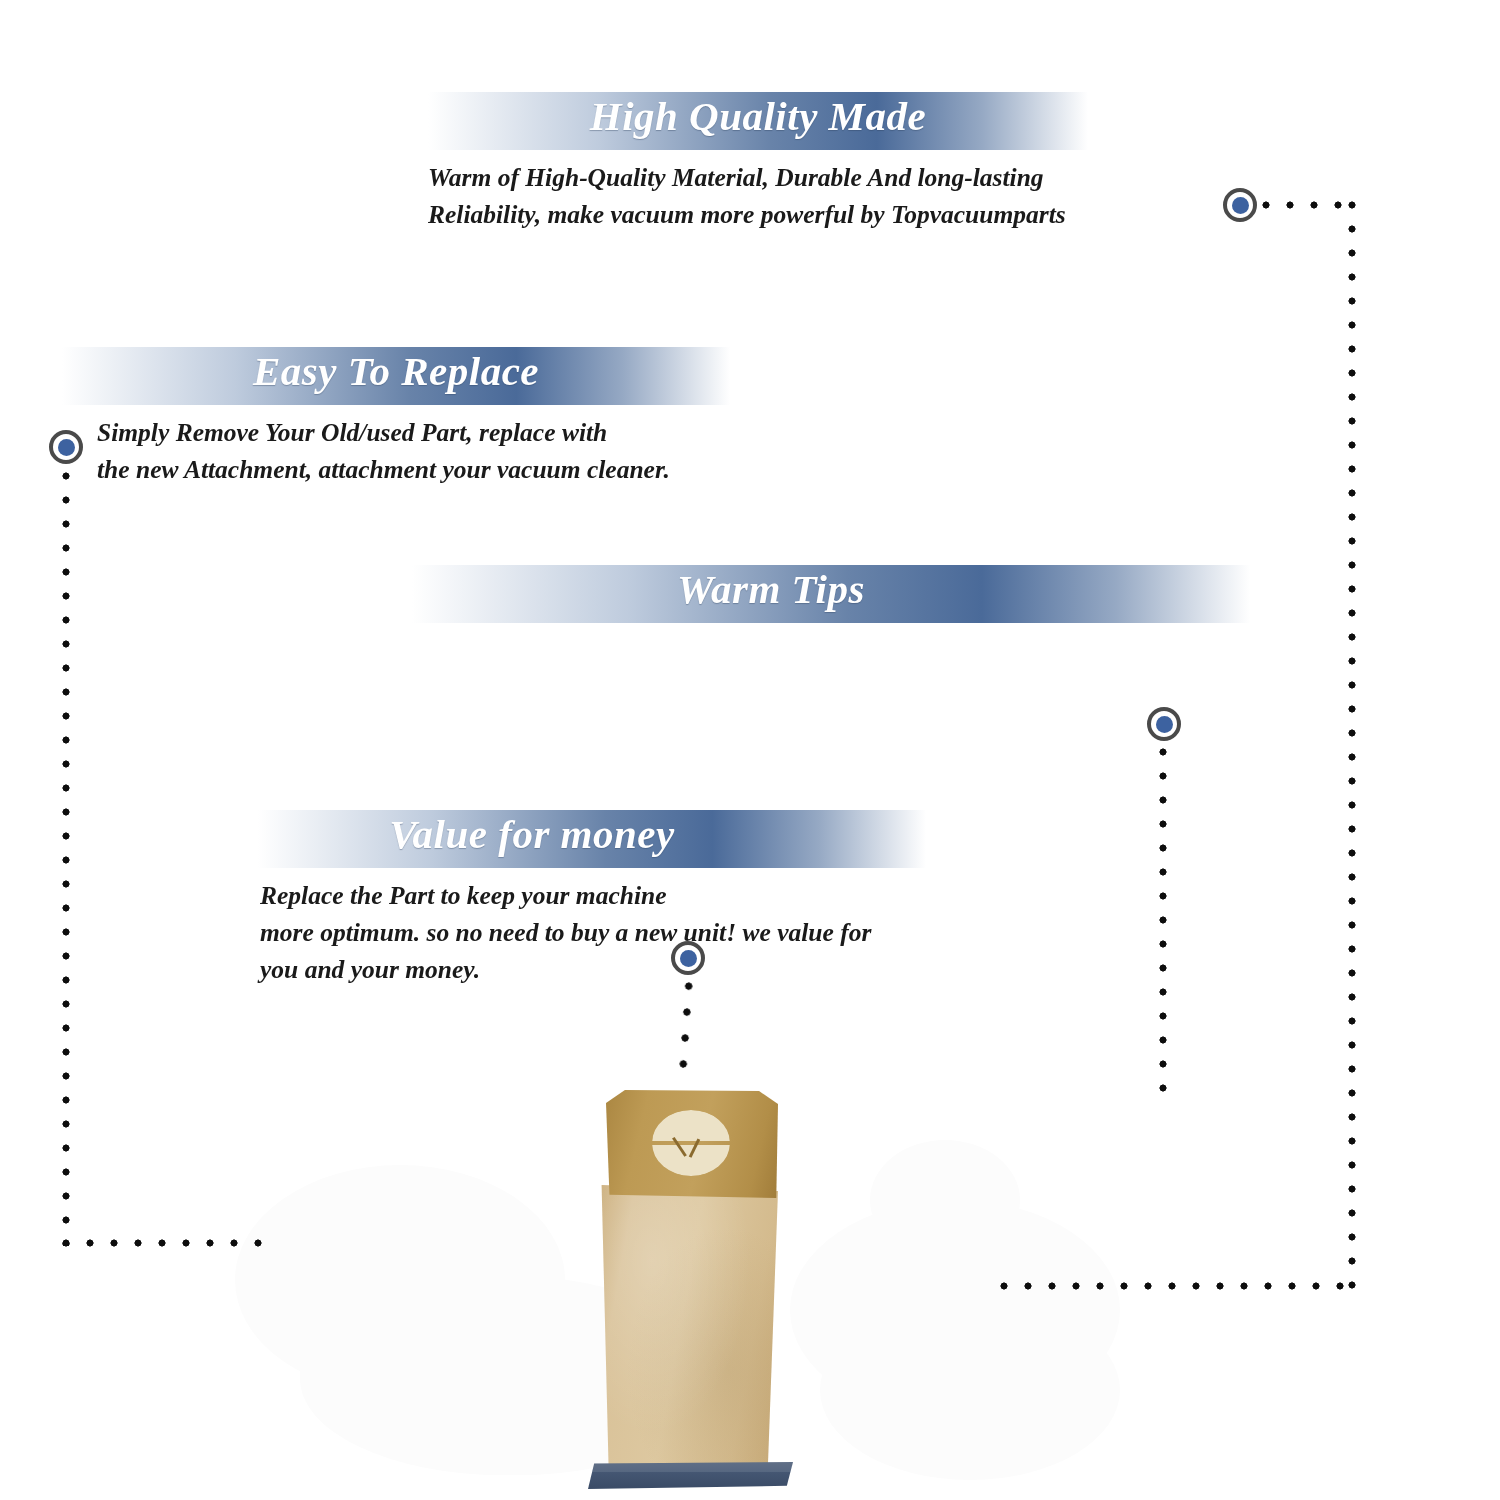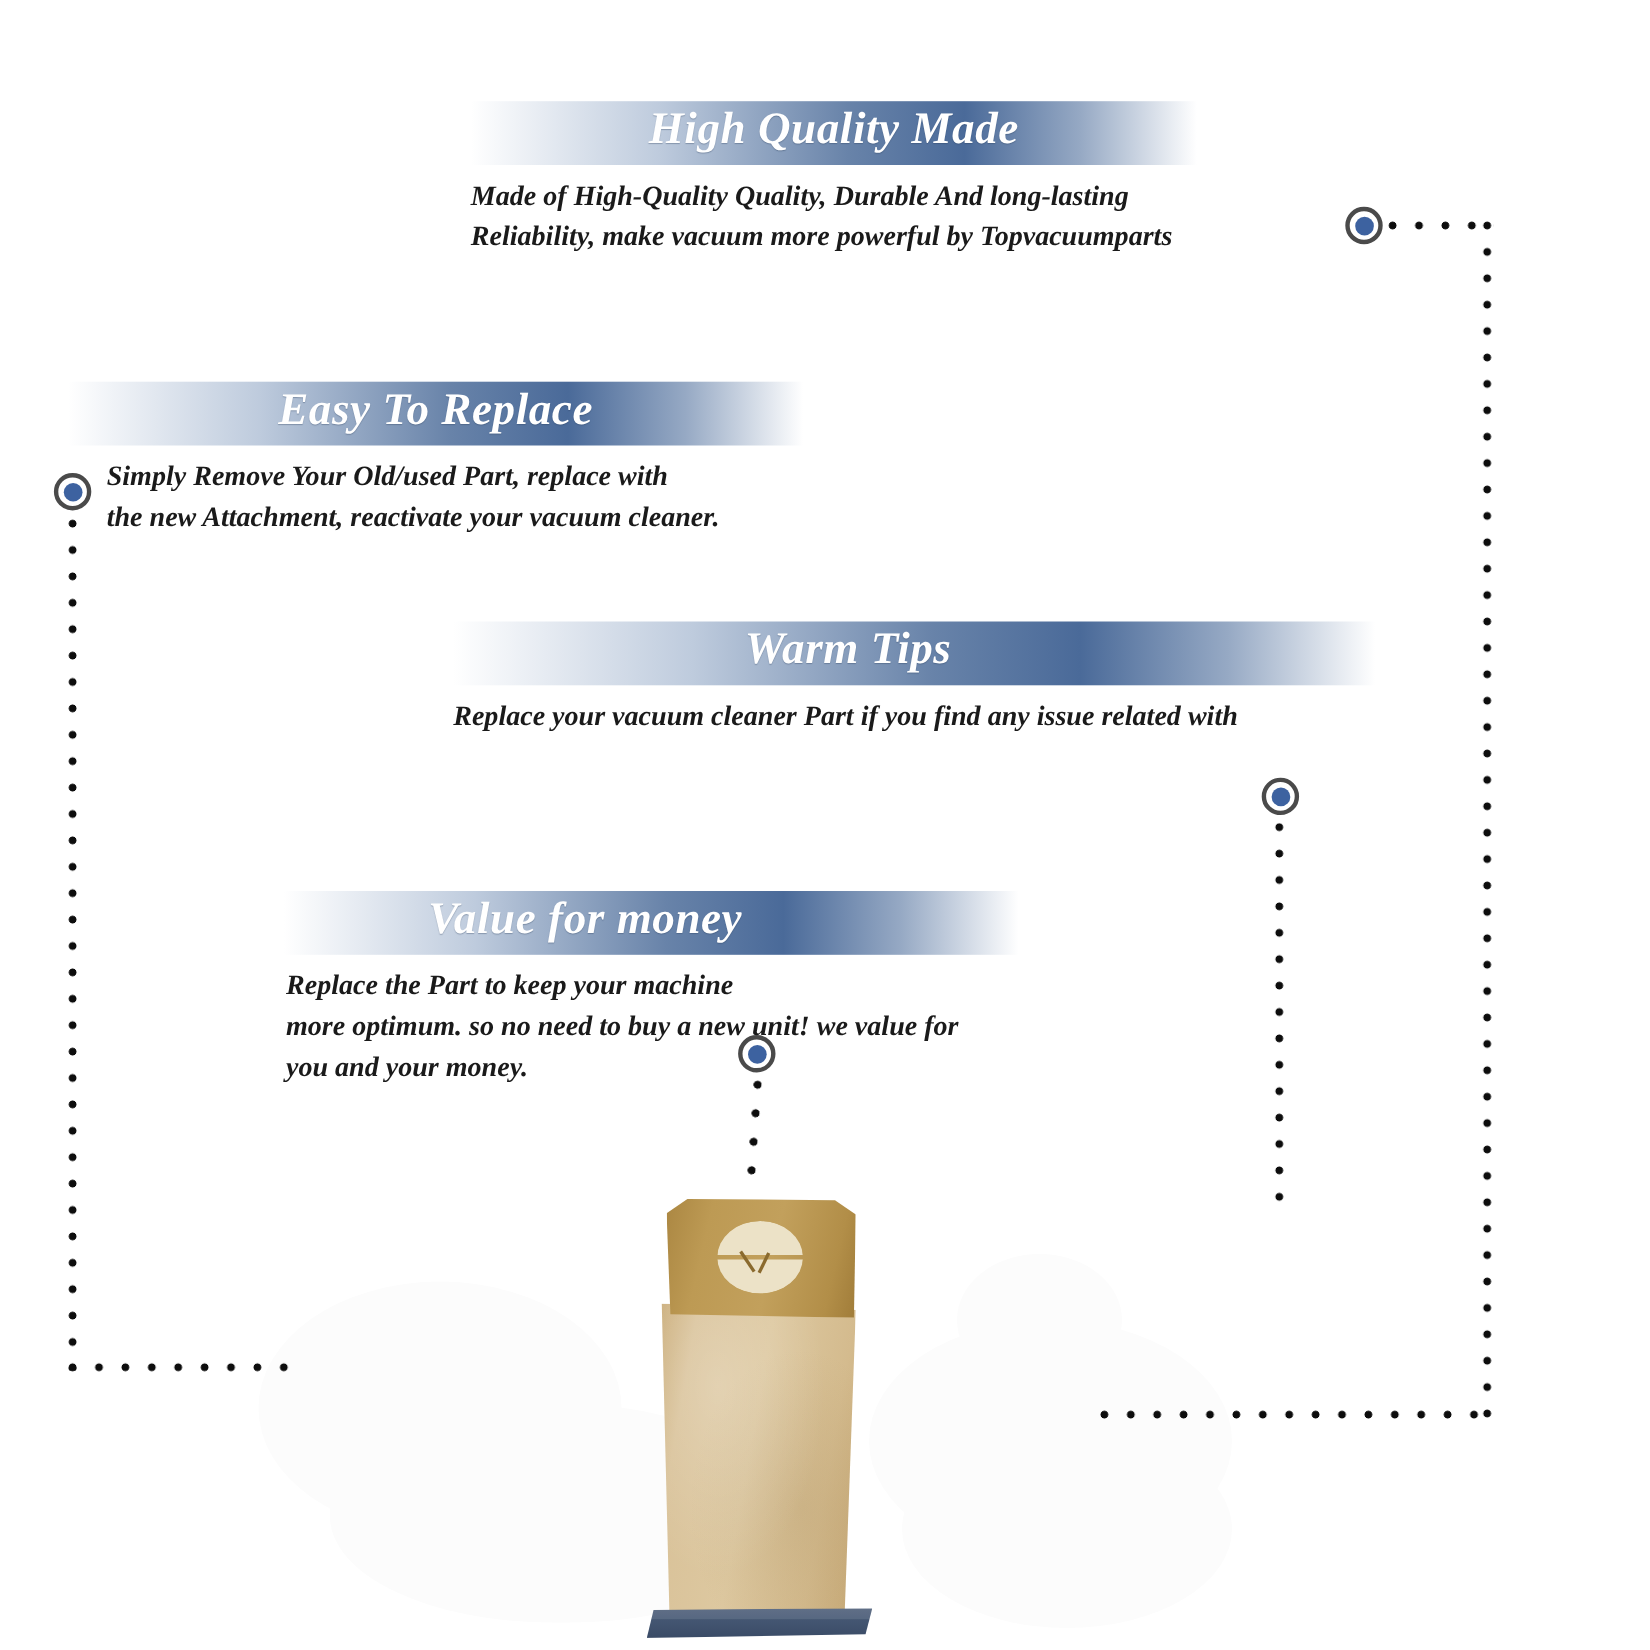--- a/index.html
+++ b/index.html
@@ -188,41 +188,40 @@
   <div class="wm wm-b"></div>
   <div class="wm wm-c"></div>
   <div class="wm wm-d"></div>
   <div class="wm wm-e"></div>
 
   <div class="section" style="left:428px; top:92px; width:660px;">
     <div class="banner">
       <div class="banner-title">High Quality Made</div>
     </div>
     <div class="body-text" style="padding-left:0px;">
-      <span class="ln">Made of  High-Quality Quality, Durable And long-lasting</span>
+      <span class="ln">Warm of  High-Quality Material, Durable And long-lasting</span>
       <span class="ln">Reliability, make vacuum more powerful by Topvacuumparts</span>
     </div>
   </div>
 
   <div class="section" style="left:62px; top:347px; width:668px;">
     <div class="banner">
       <div class="banner-title">Easy To Replace</div>
     </div>
     <div class="body-text" style="padding-left:35px;">
       <span class="ln">Simply Remove Your Old/used Part, replace with</span>
-      <span class="ln">the new Attachment, reactivate your vacuum cleaner.</span>
+      <span class="ln">the new Attachment, attachment your vacuum cleaner.</span>
     </div>
   </div>
 
   <div class="section" style="left:412px; top:565px; width:838px;">
     <div class="banner">
       <div class="banner-title shift-left">Warm Tips</div>
     </div>
     <div class="body-text" style="padding-left:0px;">
-      <span class="ln">Replace your vacuum cleaner Part if you find any issue related with</span>
     </div>
   </div>
 
   <div class="section" style="left:232px; top:810px; width:668px;margin-left:26px;">
     <div class="banner">
       <div class="banner-title shift-left">Value for money</div>
     </div>
     <div class="body-text" style="padding-left:2px;">
       <span class="ln">Replace the Part to keep your machine</span>
       <span class="ln">more optimum. so no need to buy a new unit! we value for</span>

